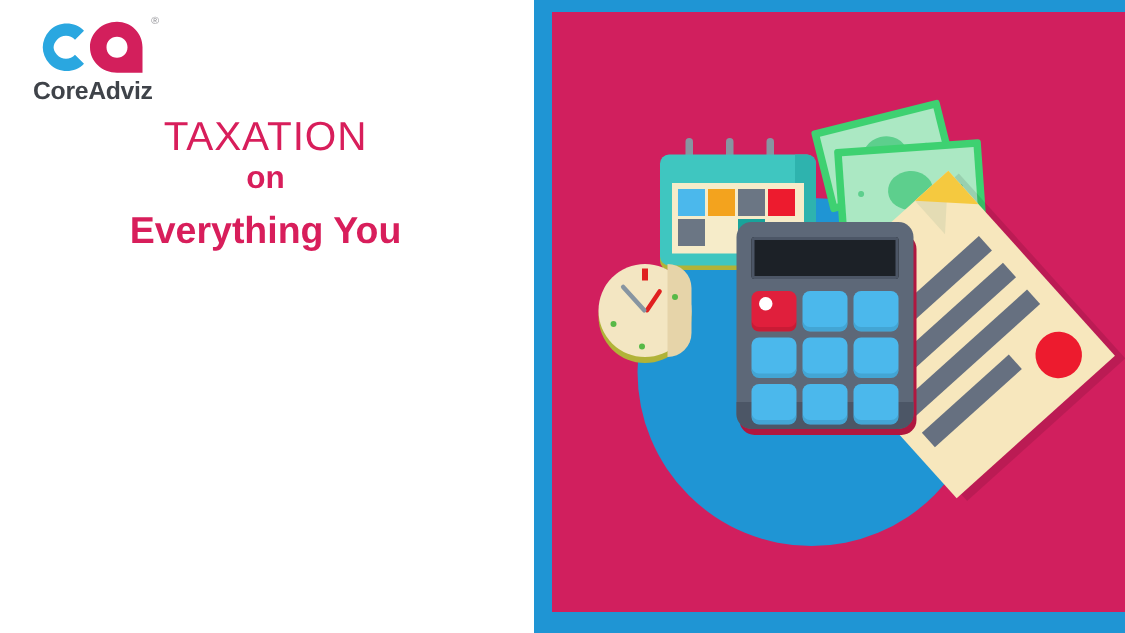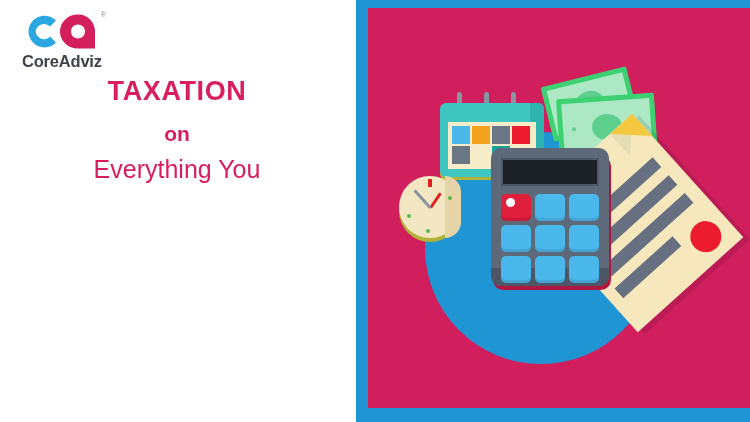--- a/index.html
+++ b/index.html
@@ -55,24 +55,24 @@
     left: 12px;
     top: 76px;
     width: 330px;
     text-align: center;
     color: #d81e5b;
   }
   .hl-line {
     line-height: 1.12;
     white-space: nowrap;
   }
-  .hl-1 { font-size: 27px; font-weight: bold; letter-spacing: 0.6px; }
-  .hl-2 { font-size: 21px; font-weight: bold; margin-top: 16px; }
+  .hl-1 { font-size: 27px; font-weight: normal; letter-spacing: 0.6px; }
+  .hl-2 { font-size: 21px; font-weight: bold; margin-top: 1px; }
   .hl-3 { font-size: 26px; font-weight: bold; letter-spacing: 0.2px; margin-top: 5px; }
-  .hl-4 { font-size: 25px; font-weight: normal; margin-top: 9px; }
+  .hl-4 { font-size: 25px; font-weight: bold; margin-top: 9px; }
   .hl-5 { font-size: 25px; font-weight: bold; margin-top: 2px; }
 
   
   .panel {
     position: absolute;
     left: 356px;
     top: 0px;
     width: 394px;
     height: 422px;
     background: #1f95d4;

